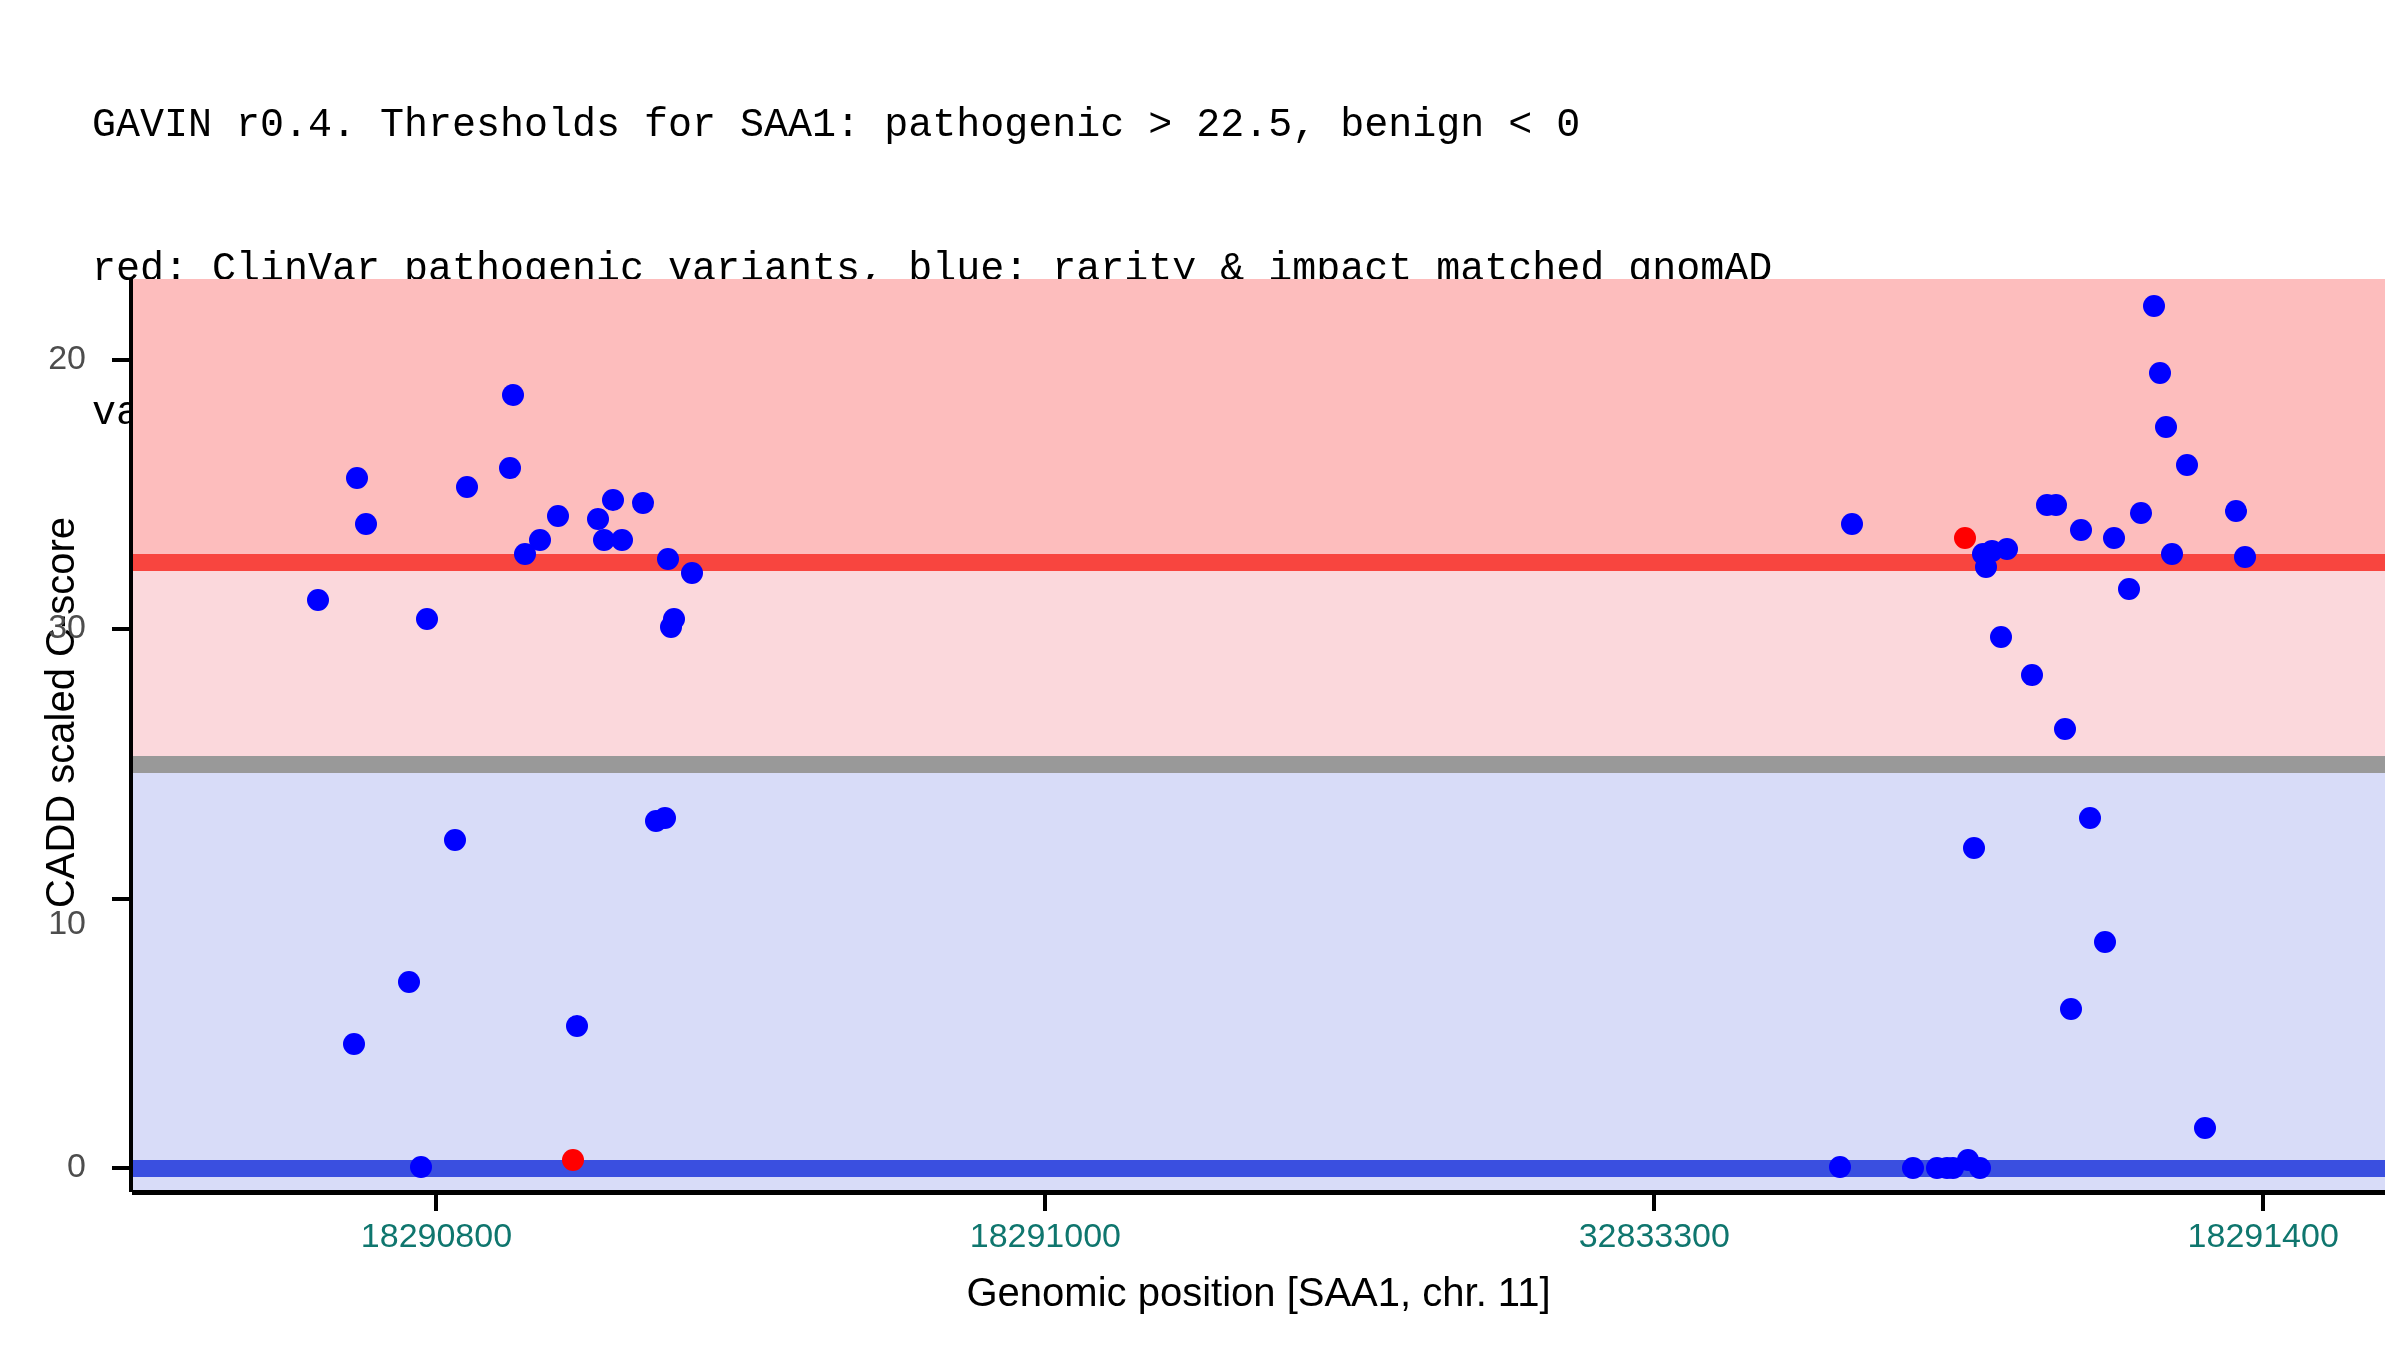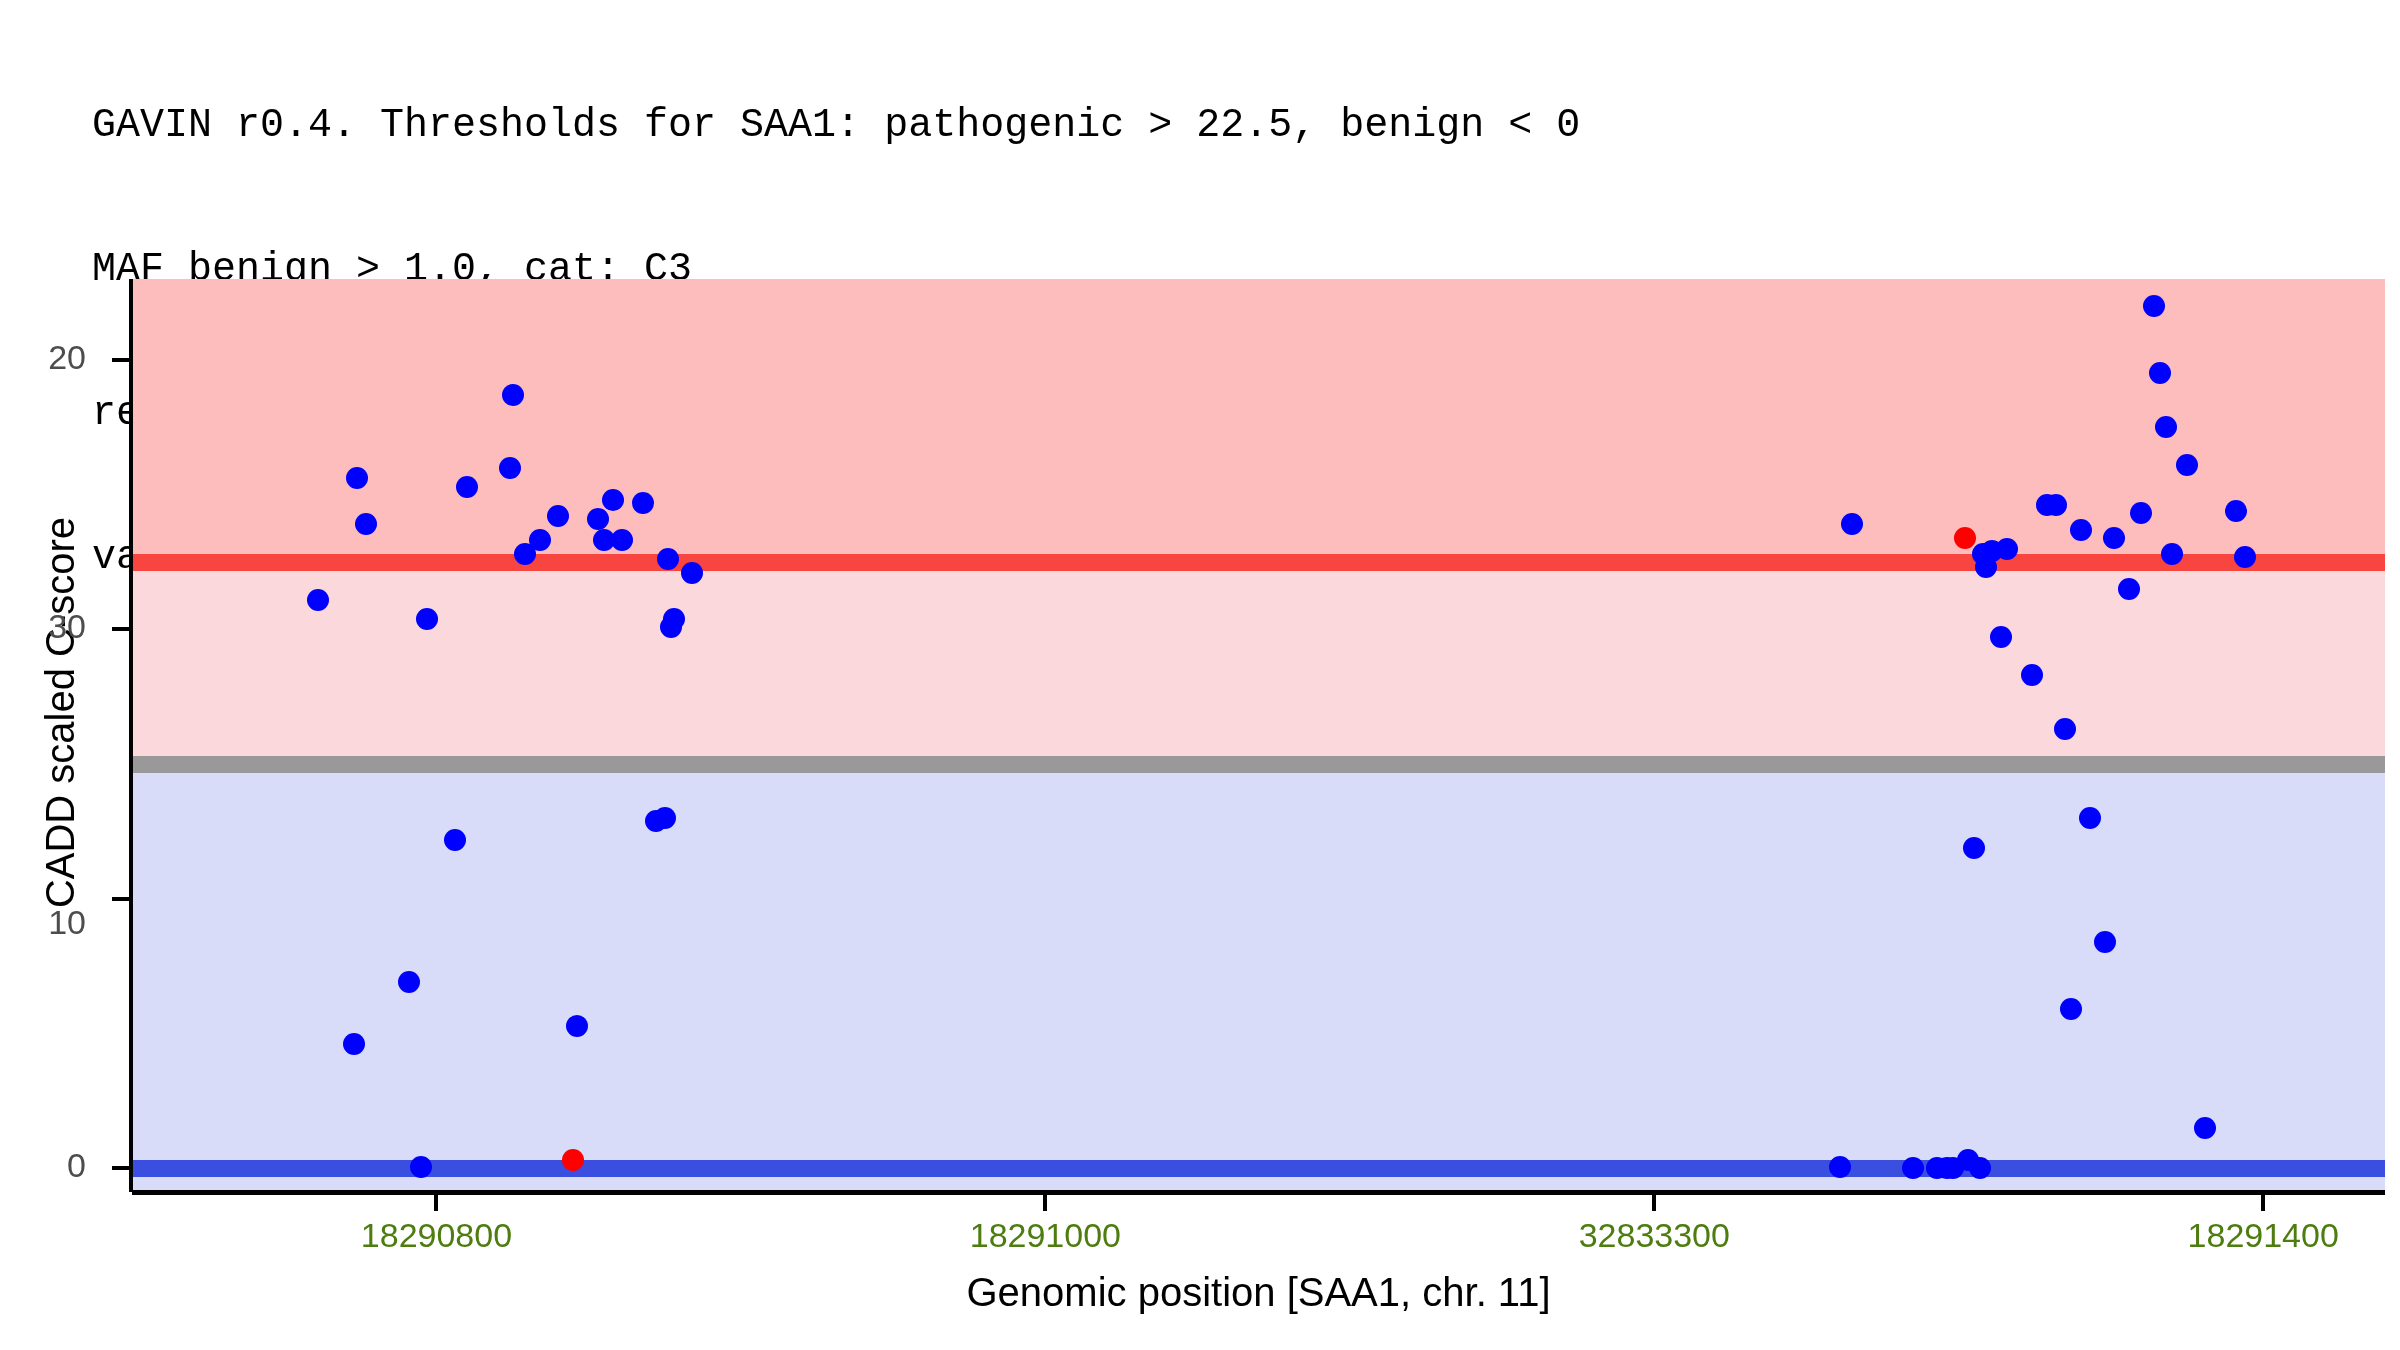--- a/index.html
+++ b/index.html
@@ -36,21 +36,21 @@
   }
   .tick-y{position:absolute;left:112px;width:17px;height:4px;background:#000000;}
   .tick-x{position:absolute;top:1195px;width:4px;height:16px;background:#000000;}
   .ylab{
     position:absolute;right:2314px;
     font-size:34px;color:#4d4d4d;text-align:right;
     white-space:nowrap;
   }
   .xlab{
     position:absolute;top:1216px;
-    font-size:34px;color:#4d7c0f;text-align:left;
+    font-size:34px;color:#0f766e;text-align:left;
     white-space:nowrap;transform:translateX(-50%);
   }
   #y-axis-title{
     position:absolute;
     left:-370px;top:690px;
     width:860px;
     transform:rotate(-90deg);
     transform-origin:center center;
     font-size:40px;color:#000000;text-align:center;
     white-space:nowrap;
@@ -60,21 +60,20 @@
     font-size:40px;color:#000000;text-align:center;
     white-space:nowrap;
   }
   .pt{position:absolute;border-radius:50%;}
 </style>
 </head>
 <body>
 
 <div id="title-block">
   <div>GAVIN r0.4. Thresholds for SAA1: pathogenic &gt; 22.5, benign &lt; 0</div>
-  <div>MAF benign &gt; 1.0, cat: C3</div>
   <div>red: ClinVar pathogenic variants, blue: rarity &amp; impact matched gnomAD</div>
   <div>variants, green: RefSeq exons, grey: genome-wide fallback threshold</div>
 </div>
 
 <div id="plot-area">
     <div class="band" style="top: 0px; height: 283.003px; background: rgb(253, 189, 189);"></div>
     <div class="band" style="top: 283.003px; height: 202.145px; background: rgb(251, 216, 220);"></div>
     <div class="band" style="top: 485.148px; height: 425.852px; background: rgb(216, 220, 248);"></div>
     <div class="band" style="top: 274.503px; height: 17px; background: rgb(248, 69, 63);"></div>
     <div class="band" style="top: 476.648px; height: 17px; background: rgb(153, 153, 153);"></div>

